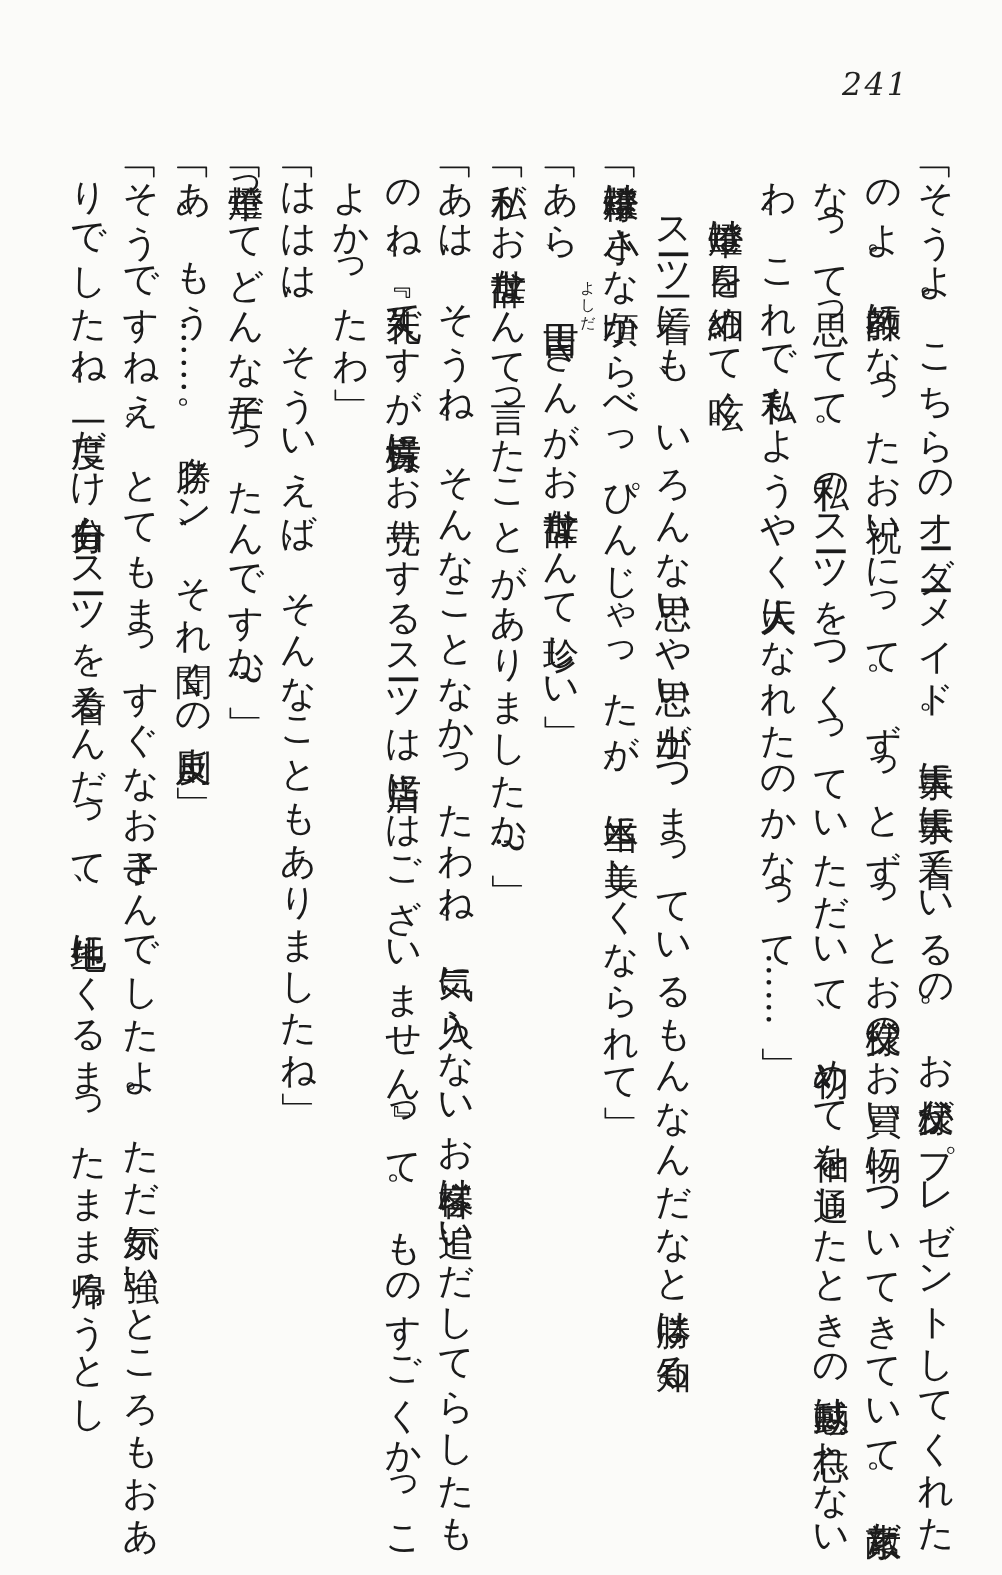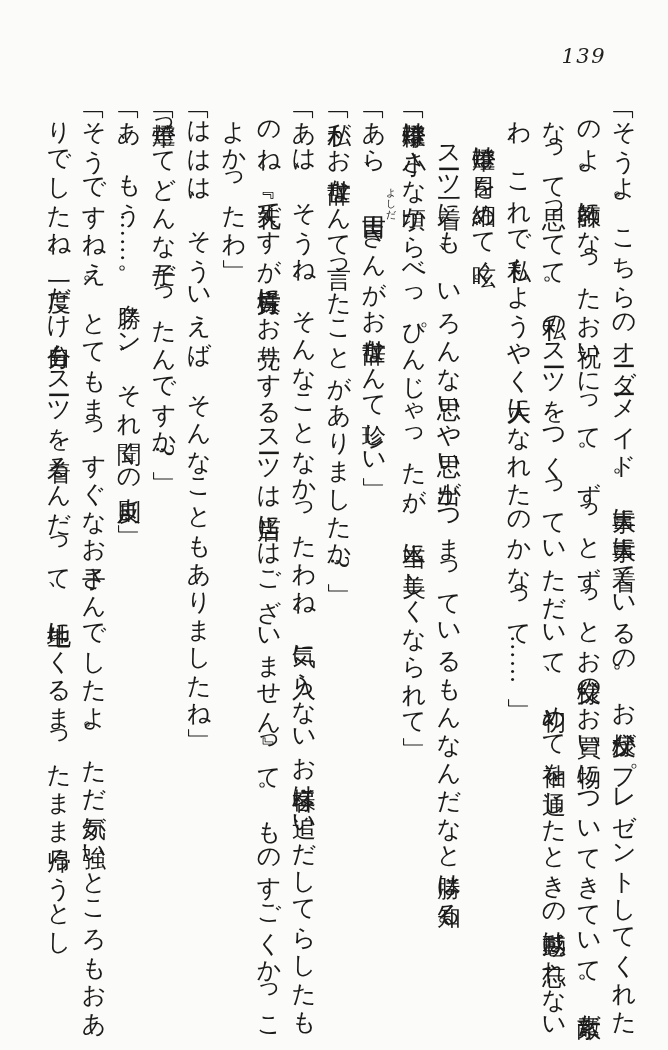--- a/index.html
+++ b/index.html
@@ -48,21 +48,21 @@
   rt {
     font-size: 10px;
     letter-spacing: 0;
     color: #1b1b1b;
   }
 </style>
 </head>
 <body>
 
 <div class="page">
-  <div class="page-number">139</div>
+  <div class="page-number">241</div>
 
   <div class="page-text">
       <p class="para">「そうよ。こちらのオーダーメイド。大事に大事に着ているの。お父様がプレゼントしてくれたのよ。教師になったお祝いにって。ずっとずっとお父様のお買い物についてきていて。素敵だなって思ってて。私のスーツをつくっていただいて、初めて袖を通したときの感動は忘れないわ。これで私もようやく大人になれたのかなって……」</p>
       <p class="para indent">燈華は目を細めて呟く。</p>
       <p class="para indent">スーツ一着にも、いろんな思いや思い出がつまっているもんなんだなと勝は知る。</p>
       <p class="para">「燈華様は小さな頃からべっぴんじゃったが、本当に美しくなられて」</p>
       <p class="para">「あら、<ruby>吉田<rt>よしだ</rt></ruby>さんがお世辞なんて珍しい」</p>
       <p class="para">「私がお世辞なんて言ったことがありましたか?」</p>
       <p class="para">「あは、そうね。そんなことなかったわね。気に入らないお客様は追いだしてらしたものね。『失礼ですが貴方様にお売りするスーツは当店にはございません』って。ものすごくかっこよかったわ」</p>
       <p class="para">「ははは、そういえば、そんなこともありましたね」</p>

